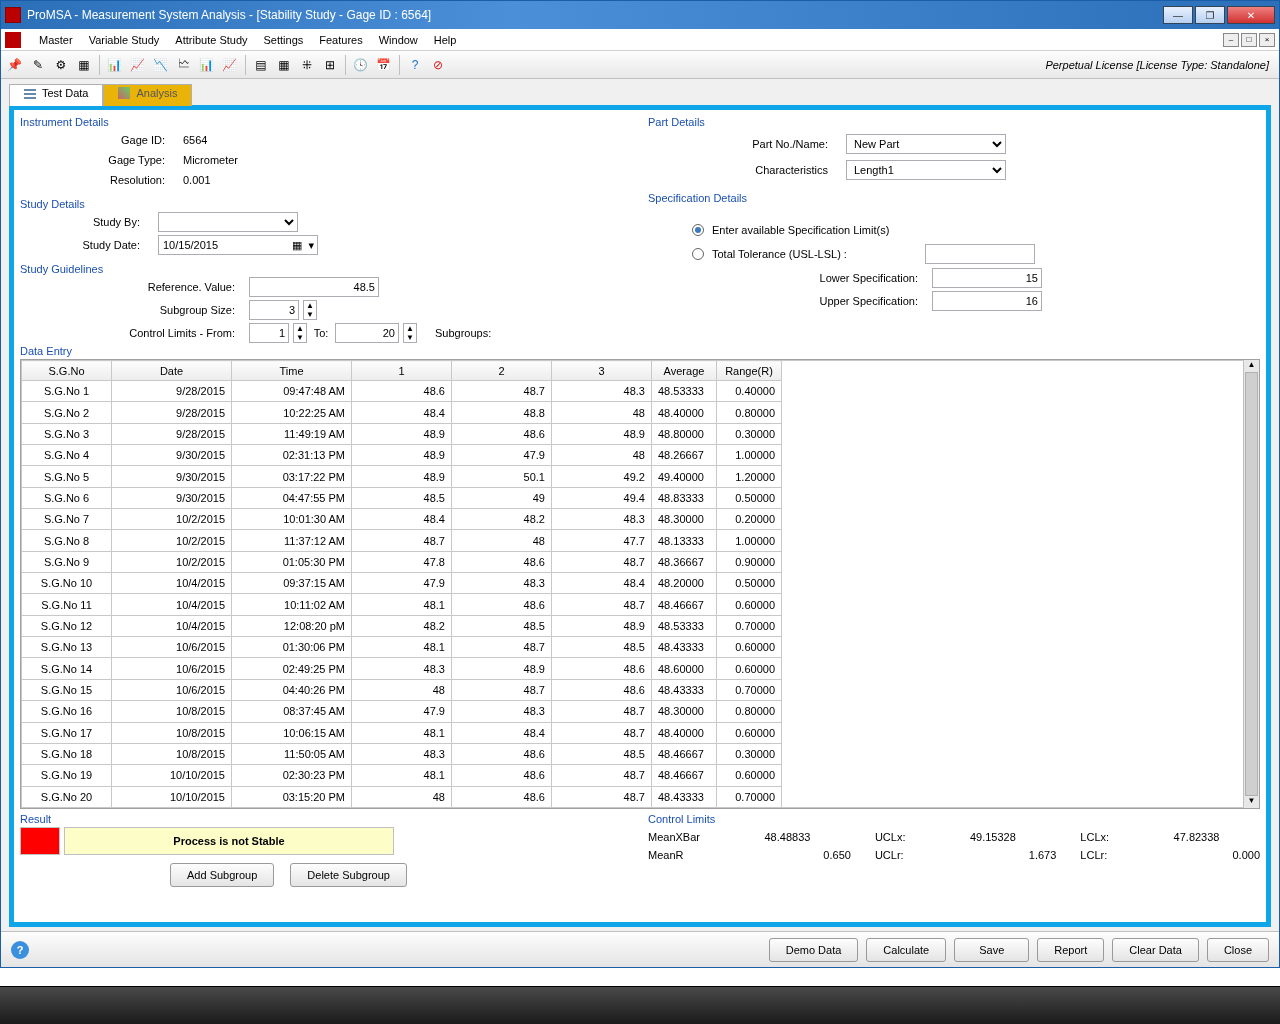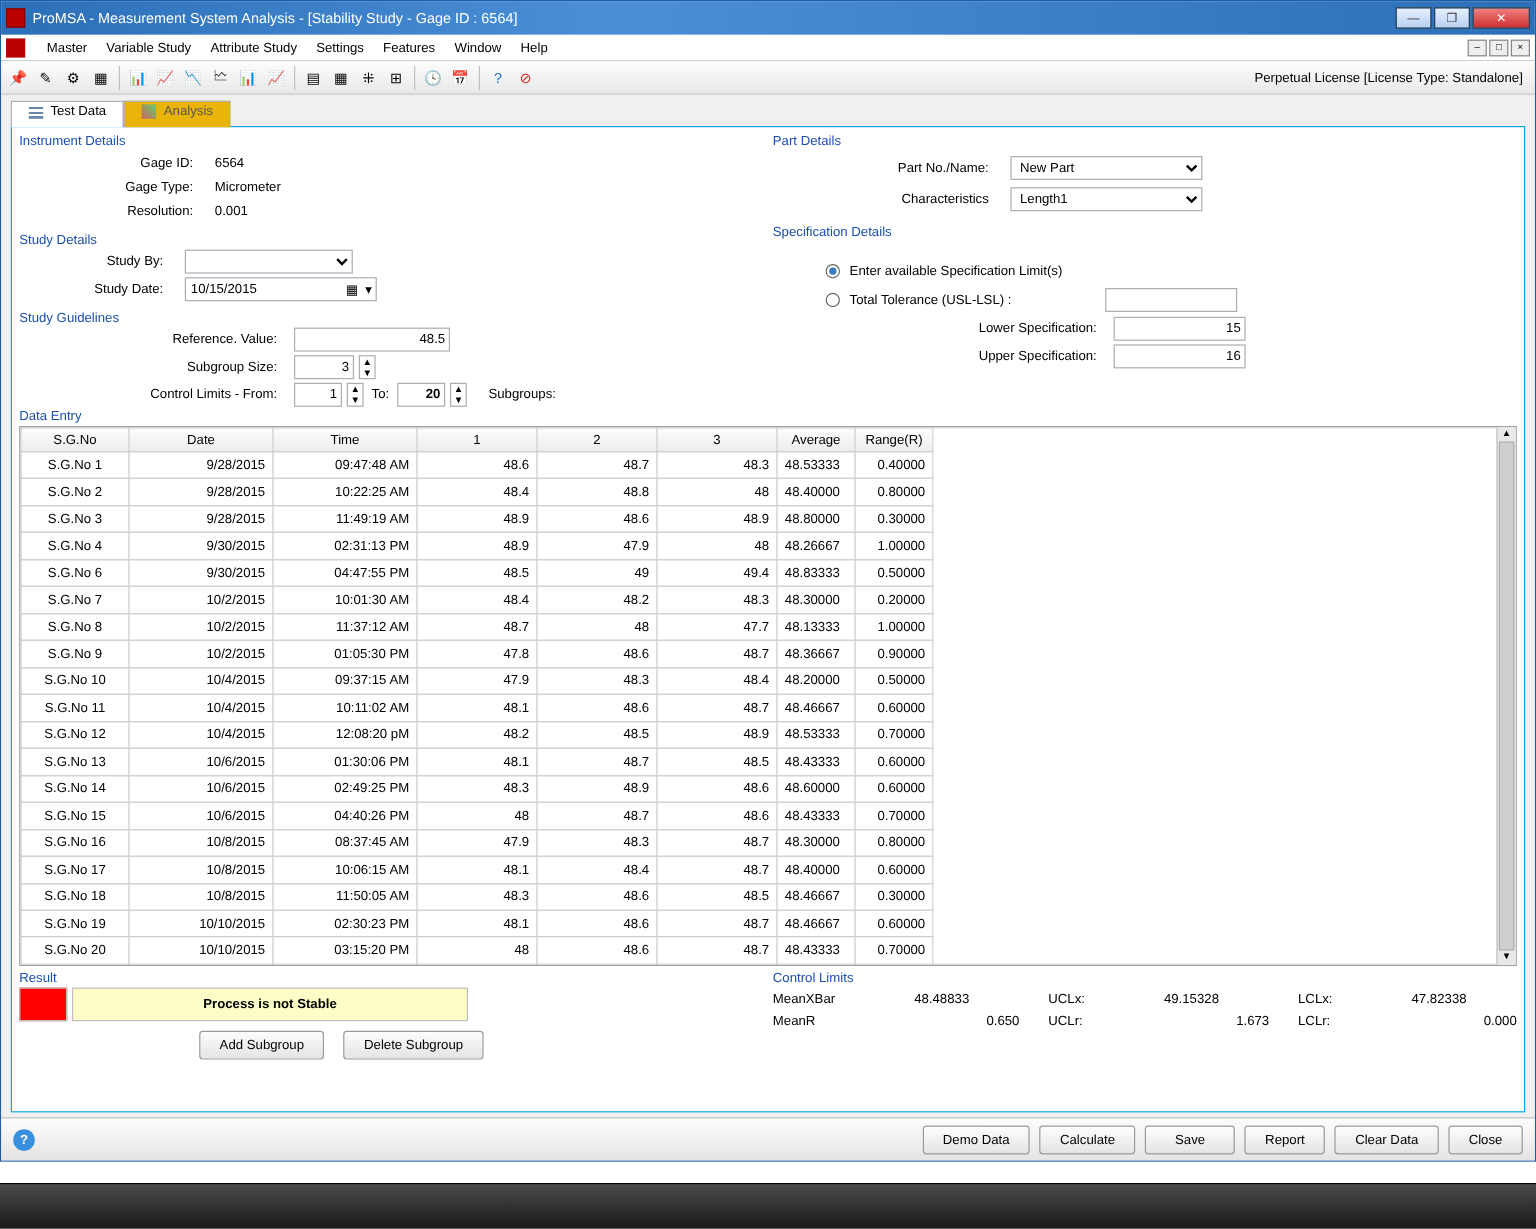--- a/index.html
+++ b/index.html
@@ -12,27 +12,27 @@
   .win-btn { width: 30px; height: 18px; border: 1px solid #345; background: linear-gradient(#e8f0ff,#b8d0f0); display:flex; align-items:center; justify-content:center; font-size:10px; color:#333; }
   .win-btn.close { background: linear-gradient(#f08080,#d03030); color:#fff; width:48px; }
   .menubar { background: #fff; height: 22px; display: flex; align-items: center; padding: 0 4px; border-bottom: 1px solid #d0d0d0; }
   .menubar .app-icon2 { width: 16px; height: 16px; background: #b00; margin-right: 10px; }
   .menubar .menu-item { padding: 2px 8px; cursor: default; }
   .menubar .mdi-btns { margin-left: auto; display:flex; gap:2px; }
   .menubar .mdi-btn { width:16px; height:14px; border:1px solid #888; background:#eee; font-size:8px; text-align:center; line-height:12px;}
   .toolbar { background: linear-gradient(#fdfdfd,#e8e8e8); height: 28px; border-bottom: 1px solid #c0c0c0; display: flex; align-items: center; padding: 0 4px; gap: 3px; }
   .tool-btn { width: 20px; height: 20px; display:flex; align-items:center; justify-content:center; font-size:12px; }
   .tool-sep { width:1px; height:20px; background:#c0c0c0; margin:0 2px; }
-  .license { margin-left:auto; font-size:11px; color:#000; padding-right:6px; }
+  .license { margin-left:auto; font-size:11px; color:#000; padding-right:6px;font-style:italic; }
   .client { flex:1; background:#f0f0f0; padding:4px 8px 4px 8px; display:flex; flex-direction:column; overflow:hidden;}
   .tabs { display:flex; height:22px; }
   .tab { background:#fff; border:1px solid #b0b0b0; border-bottom:none; padding:2px 14px; display:flex; align-items:flex-start; gap:6px; font-size:11px; position:relative; top:1px;}
   .tab.inactive { background:#eab308; color:#555; }
   .tab-icon { width:12px; height:12px; }
-  .content { flex:1; background:#fff; border:1px solid #0ea5e9; display:flex; flex-direction:column; padding:4px 6px 6px 6px; overflow:hidden;}
+  .content { flex:1; background:#fff; border:5px solid #0ea5e9; display:flex; flex-direction:column; padding:4px 6px 6px 6px; overflow:hidden;}
   .row-top { display:flex; gap:8px; }
   .group { position:relative; border:none; padding-top:4px; }
   .group-title { color:#1a4fb0; font-size:11px; position:relative; top:-2px; }
   .lbl { color:#000; }
   .field-row { display:flex; align-items:center; height:20px; gap:4px; }
   .right-align { text-align:right; }
   input[type=text], select { font: inherit; border:1px solid #abadb3; height:20px; padding:1px 3px; background:#fff; }
   input.num { text-align:right; }
   .spin { width:50px; }
   .radio, .radio-fill { width:12px; height:12px; border:1px solid #666; border-radius:50%; display:inline-block; vertical-align:middle; margin-right:4px; background:#fff; }
@@ -185,21 +185,21 @@
                 <div style="width:6px"></div>
                 <input type="text" class="num spin" value="3" style="">
                 <span style="border:1px solid #abadb3; height:20px; width:14px; font-size:8px; text-align:center; line-height:9px;">▲<br>▼</span>
               </div>
             <div class="field-row" style="margin-top:3px;">
               <div style="width:215px;" class="right-align lbl">Control Limits - From:</div>
                 <div style="width:6px"></div>
               <input type="text" class="num spin" style="width: 40px;" value="1">
                 <span style="border:1px solid #abadb3; height:20px; width:14px; font-size:8px; text-align:center; line-height:9px;">▲<br>▼</span>
               <div style="width:20px; text-align:center;">To:</div>
-              <input type="text" class="num spin" style="width: 40px; font-weight: bold;" value="20">
+              <input type="text" class="num spin" style="width: 64px;" value="20">
                 <span style="border:1px solid #abadb3; height:20px; width:14px; font-size:8px; text-align:center; line-height:9px;">▲<br>▼</span>
               <div style="width:10px"></div>
               <div>Subgroups:</div>
             </div>
           </div>
         </div>
 
         <div style="flex:1;">
 
           <div class="group">
@@ -306,20 +306,30 @@
                     <td class="c">S.G.No 4</td>
                     <td class="r">9/30/2015</td>
                     <td class="r">02:31:13 PM</td>
                     <td class="r">48.9</td>
                     <td class="r">47.9</td>
                     <td class="r">48</td>
                     <td>48.26667</td>
                     <td class="r">1.00000</td>
                   </tr>
                   <tr>
+                    <td class="c">S.G.No 5</td>
+                    <td class="r">9/30/2015</td>
+                    <td class="r">03:17:22 PM</td>
+                    <td class="r">48.9</td>
+                    <td class="r">50.1</td>
+                    <td class="r">49.2</td>
+                    <td>49.40000</td>
+                    <td class="r">1.20000</td>
+                  </tr>
+                  <tr>
                     <td class="c">S.G.No 6</td>
                     <td class="r">9/30/2015</td>
                     <td class="r">04:47:55 PM</td>
                     <td class="r">48.5</td>
                     <td class="r">49</td>
                     <td class="r">49.4</td>
                     <td>48.83333</td>
                     <td class="r">0.50000</td>
                   </tr>
                   <tr>

